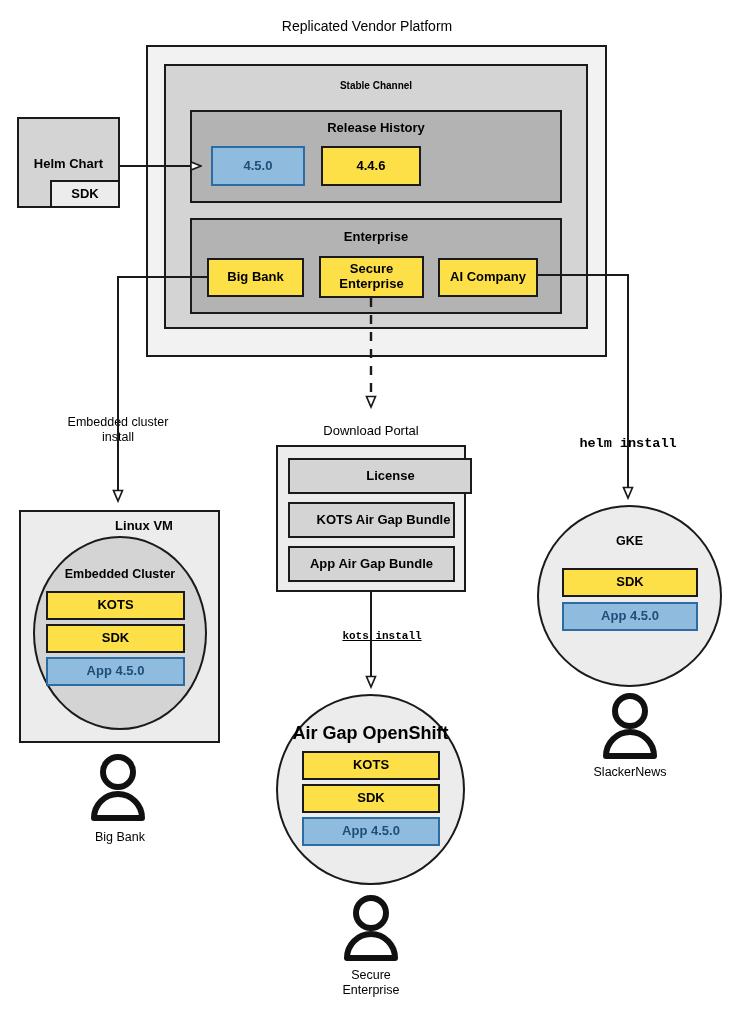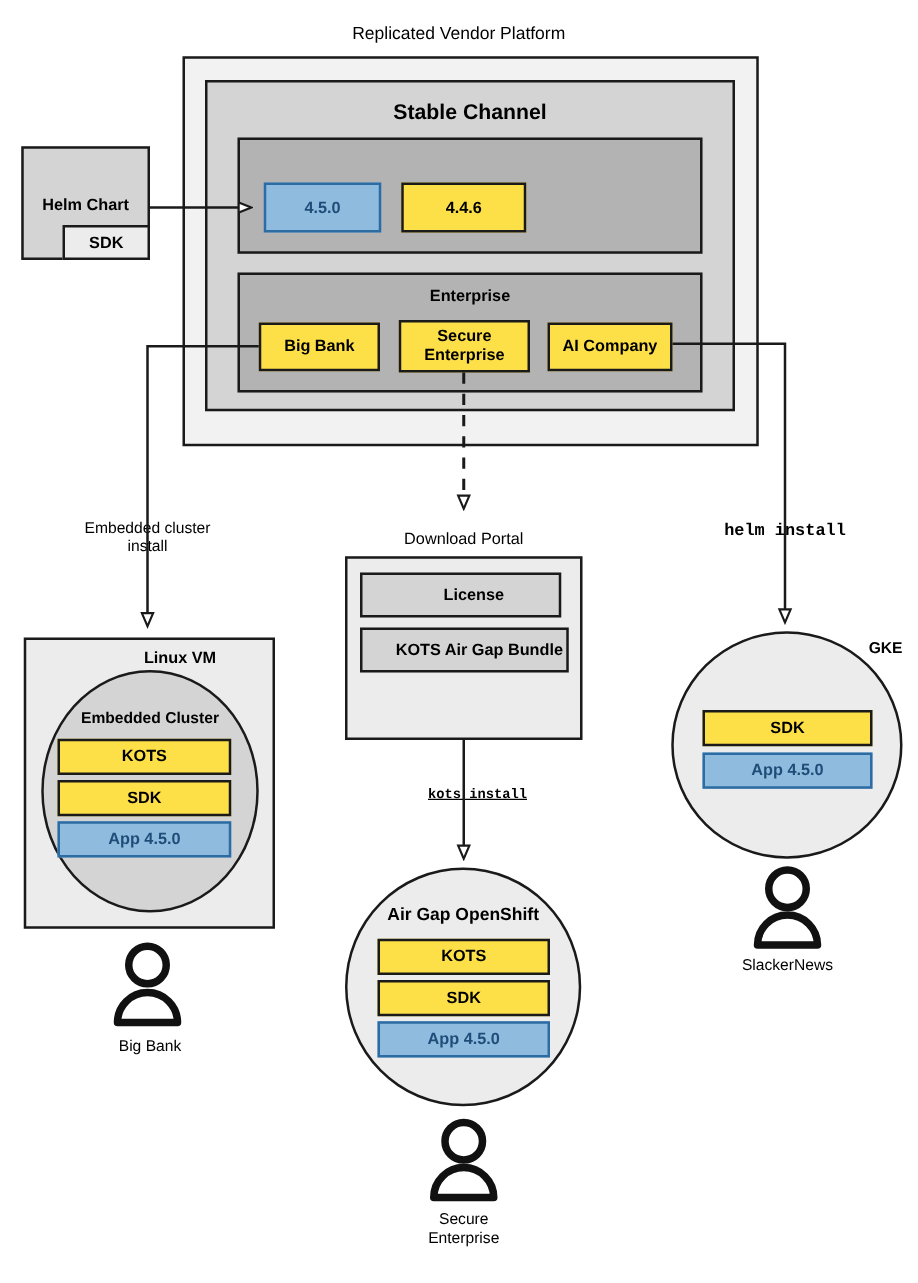--- a/index.html
+++ b/index.html
@@ -70,74 +70,76 @@
 </head>
 <body>
 
 <div id="canvas">
 
   <div class="lbl" style="left:0;top:18px;width:734px;font-size:14px;">Replicated Vendor Platform</div>
 
   <div class="box plat" style="left:146px;top:45px;width:461px;height:312px;"></div>
 
   <div class="box chan" style="left:164px;top:64px;width:424px;height:265px;"></div>
-  <div class="hdr" style="left:164px;top:80px;width:424px;font-size:17px;">Stable Channel</div>
+  <div class="hdr" style="left:164px;top:80px;width:424px;font-size:10px;">Stable Channel</div>
 
   <div class="box grp" style="left:190px;top:110px;width:372px;height:93px;"></div>
+  <div class="hdr" style="left:190px;top:120px;width:372px;font-size:13px;">Release History</div>
 
   <div class="cell blue" style="left:211px;top:146px;width:94px;height:40px;">4.5.0</div>
   <div class="cell white" style="left:321px;top:146px;width:100px;height:40px;">4.4.6</div>
 
   <div class="box grp" style="left:190px;top:218px;width:372px;height:96px;"></div>
   <div class="hdr" style="left:190px;top:229px;width:372px;font-size:13px;">Enterprise</div>
 
   <div class="cell white" style="left:207px;top:258px;width:97px;height:39px;">Big Bank</div>
   <div class="cell white" style="left:319px;top:256px;width:105px;height:42px;">Secure
 Enterprise</div>
   <div class="cell white" style="left:438px;top:258px;width:100px;height:39px;">AI Company</div>
 
   <div class="box grey" style="left:17px;top:117px;width:103px;height:91px;"></div>
   <div class="hdr" style="left:17px;top:156px;width:103px;font-size:13px;">Helm Chart</div>
   <div class="cell lgrey" style="left:50px;top:180px;width:70px;height:28px;">SDK</div>
 
   <div class="lbl" style="left:38px;top:415px;width:160px;font-size:12.5px;">Embedded cluster
 install</div>
   <div class="lbl mono" style="left:302px;top:630px;width:160px;font-size:11px;font-weight:bold;text-decoration:underline;">kots install</div>
-  <div class="lbl mono" style="left:548px;top:418px;width:160px;font-size:13.5px;font-weight:bold;">helm install</div>
+  <div class="lbl mono" style="left:548px;top:436px;width:160px;font-size:13.5px;font-weight:bold;">helm install</div>
 
   <div class="box lgrey" style="left:19px;top:510px;width:201px;height:233px;"></div>
   <div class="hdr" style="left:19px;top:518px;width:224px;font-size:13px;padding-left:26px;">Linux VM</div>
 
   <div class="box grey circ" style="left:33px;top:536px;width:174px;height:194px;"></div>
   <div class="hdr" style="left:33px;top:567px;width:174px;font-size:12.5px;">Embedded Cluster</div>
 
   <div class="cell white" style="left:46px;top:591px;width:139px;height:29px;">KOTS</div>
   <div class="cell white" style="left:46px;top:624px;width:139px;height:29px;">SDK</div>
   <div class="cell blue" style="left:46px;top:657px;width:139px;height:29px;">App 4.5.0</div>
 
   <div class="lbl" style="left:40px;top:830px;width:160px;font-size:12.5px;">Big Bank</div>
 
   <div class="lbl" style="left:291px;top:423px;width:160px;font-size:13px;">Download Portal</div>
   <div class="box lgrey" style="left:276px;top:445px;width:190px;height:147px;"></div>
 
-  <div class="cell grey" style="left:288px;top:458px;width:161px;height:36px;padding-left:21px;">License</div>
+  <div class="cell grey" style="left:288px;top:458px;width:184px;height:36px;padding-left:21px;">License</div>
   <div class="cell grey" style="left:288px;top:502px;width:167px;height:36px;padding-left:24px;">KOTS Air Gap Bundle</div>
+  <div class="cell grey" style="left:288px;top:546px;width:167px;height:36px;">App Air Gap Bundle</div>
 
   <div class="box lgrey circ" style="left:276px;top:694px;width:189px;height:191px;"></div>
-  <div class="hdr" style="left:276px;top:723px;width:189px;font-size:14px;">Air Gap OpenShift</div>
+  <div class="hdr" style="left:276px;top:723px;width:189px;font-size:18px;">Air Gap OpenShift</div>
 
   <div class="cell white" style="left:302px;top:751px;width:138px;height:29px;">KOTS</div>
   <div class="cell white" style="left:302px;top:784px;width:138px;height:29px;">SDK</div>
   <div class="cell blue" style="left:302px;top:817px;width:138px;height:29px;">App 4.5.0</div>
 
   <div class="lbl" style="left:291px;top:968px;width:160px;font-size:12.5px;">Secure
 Enterprise</div>
 
   <div class="box lgrey circ" style="left:537px;top:505px;width:185px;height:182px;"></div>
-  <div class="hdr" style="left:537px;top:511px;width:185px;font-size:12.5px;text-align:right;">GKE</div>
+  <div class="hdr" style="left:537px;top:534px;width:185px;font-size:12.5px;">GKE</div>
 
   <div class="cell white" style="left:562px;top:568px;width:136px;height:29px;">SDK</div>
   <div class="cell blue" style="left:562px;top:602px;width:136px;height:29px;">App 4.5.0</div>
 
   <div class="lbl" style="left:550px;top:765px;width:160px;font-size:12.5px;">SlackerNews</div>
 
   <svg class="overlay" viewBox="0 0 734 1026">
     <defs>
       <marker id="arrowOpen" markerWidth="12" markerHeight="12" refX="10" refY="5" orient="auto" markerUnits="userSpaceOnUse">
         <path d="M1,1 L11,5 L1,9 z" fill="#ffffff" stroke="#1a1a1a" stroke-width="1.6"></path>

